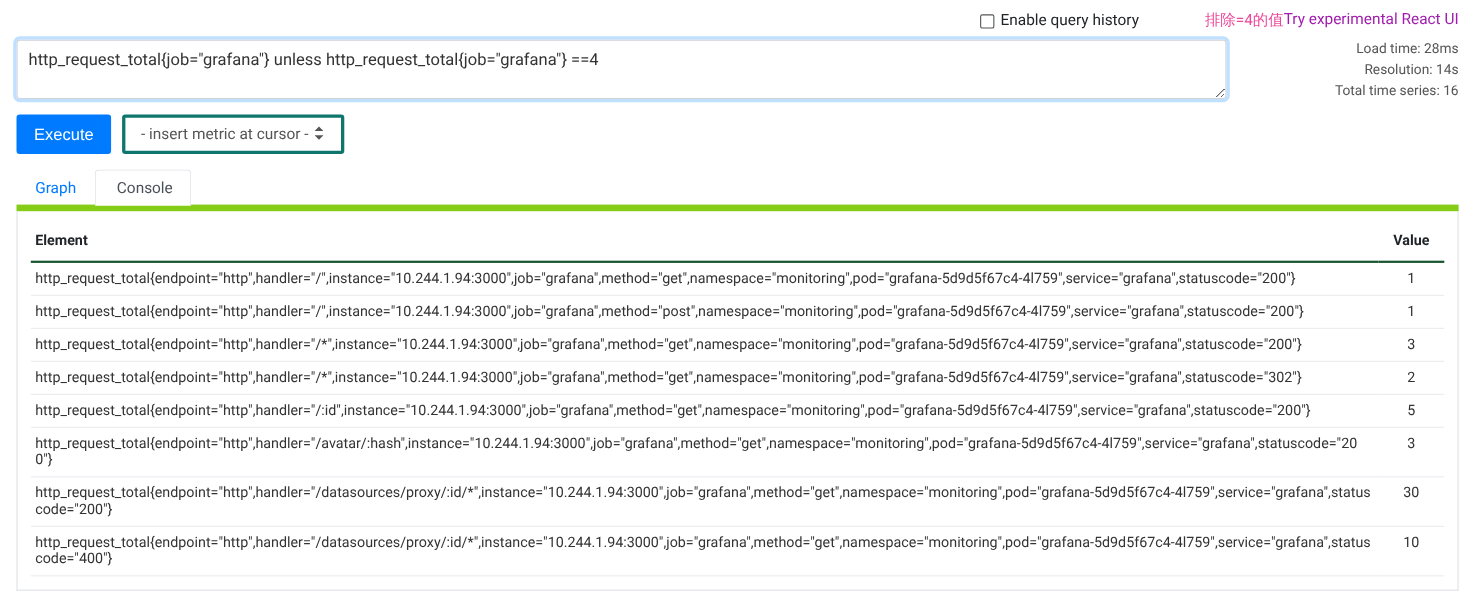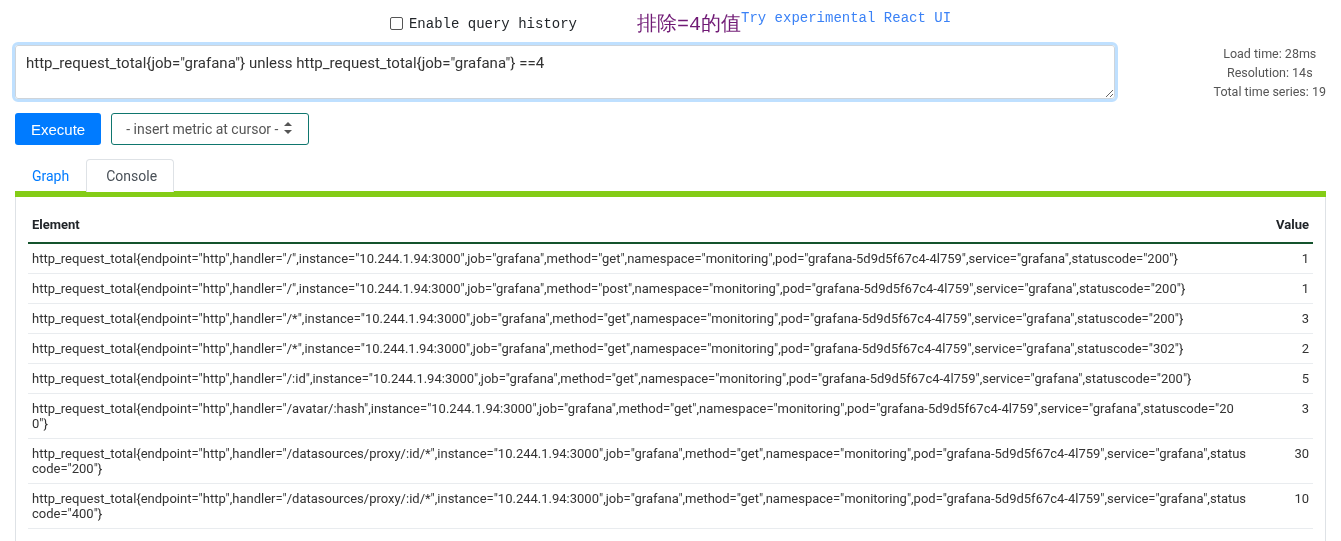--- a/index.html
+++ b/index.html
@@ -6,48 +6,47 @@
   body {
     margin: 0;
     font-family: -apple-system, BlinkMacSystemFont, "Segoe UI", Roboto, "Helvetica Neue", Arial, sans-serif;
     font-size: 14px;
     color: #212529;
     background: #fff;
     padding: 10px 15px;
   }
   .top-row {
     display: flex;
-    justify-content: center;
+    justify-content: flex-end;
     align-items: flex-start;
     margin-bottom: 8px;
-    font-family: Liberation Mono, monospace;
   }
   .top-left {
     display: flex;
     align-items: center;
     gap: 60px;
   }
   .checkbox-wrap {
     display: flex;
     align-items: center;
     gap: 6px;
   }
   .checkbox {
     width: 13px;
     height: 13px;
     border: 1px solid #555;
     border-radius: 2px;
     display: inline-block;
   }
   .annotation {
-    color: #701a75;
-    font-size: 20px;
+    color: #ec4899;
+    font-size: 14px;
   }
   .react-link {
-    color: #3b82f6;
+    color: #a21caf;
     cursor: pointer;
   }
   .main-row {
     display: flex;
     align-items: flex-start;
     gap: 20px;
     margin-bottom: 12px;
   }
   .query-box {
     flex: 0 0 1100px;
@@ -57,21 +56,21 @@
     padding: 8px 10px;
     font-size: 15px;
     min-height: 38px;
     resize: both;
     overflow: auto;
     background: #fff;
     color: #333;
     font-family: inherit;
   }
   .stats {
-    text-align: center;
+    text-align: right;
     font-size: 12.5px;
     color: #555;
     line-height: 1.5;
     margin-left:auto;
     white-space: nowrap;
   }
   .controls-row {
     display: flex;
     gap: 10px;
     margin-bottom: 14px;
@@ -82,21 +81,21 @@
     border: none;
     padding: 4px 16px;
     font-size: 15px;
     border-radius: 3px;
     cursor: pointer;
   }
   .metric-select {
     display: flex;
     align-items: center;
     gap: 6px;
-    border: 1px solid #0f766e;
+    border: 3px solid #0f766e;
     border-radius: 3px;
     padding: 7px 14px;
     color: #555;
     cursor: pointer;
     background:#fff;
   }
   .caret-updown {
     display:inline-block;
     width:10px;
     position:relative;
@@ -172,21 +171,21 @@
     border-collapse: collapse;
     font-size: 13px;
   }
   table.results th {
     text-align: left;
     padding: 8px 4px 10px 4px;
     border-bottom: 2px solid #14532d;
     font-weight: 700;
   }
   table.results th.val, table.results td.val {
-    text-align: right;
+    text-align: center;
     width: 60px;
   }
   table.results td {
     padding: 7px 4px;
     border-bottom: 1px solid #e9ecef;
     color: #333;
     word-break: break-all;
     vertical-align: top;
   }
 </style>
@@ -202,21 +201,21 @@
     <span class="annotation">排除=4的值</span>
   </div>
   <span class="react-link">Try experimental React UI</span>
 </div>
 
 <div class="main-row">
   <textarea class="query-box" style="">http_request_total{job="grafana"} unless http_request_total{job="grafana"} ==4</textarea>
   <div class="stats">
     <div>Load time: 28ms</div>
     <div>Resolution: 14s</div>
-    <div>Total time series: 19</div>
+    <div>Total time series: 16</div>
   </div>
 </div>
 
 <div class="controls-row">
   <button class="btn-primary">Execute</button>
   <div class="metric-select">
     <span>- insert metric at cursor -</span>
     <span class="caret-updown"></span>
   </div>
 </div>

